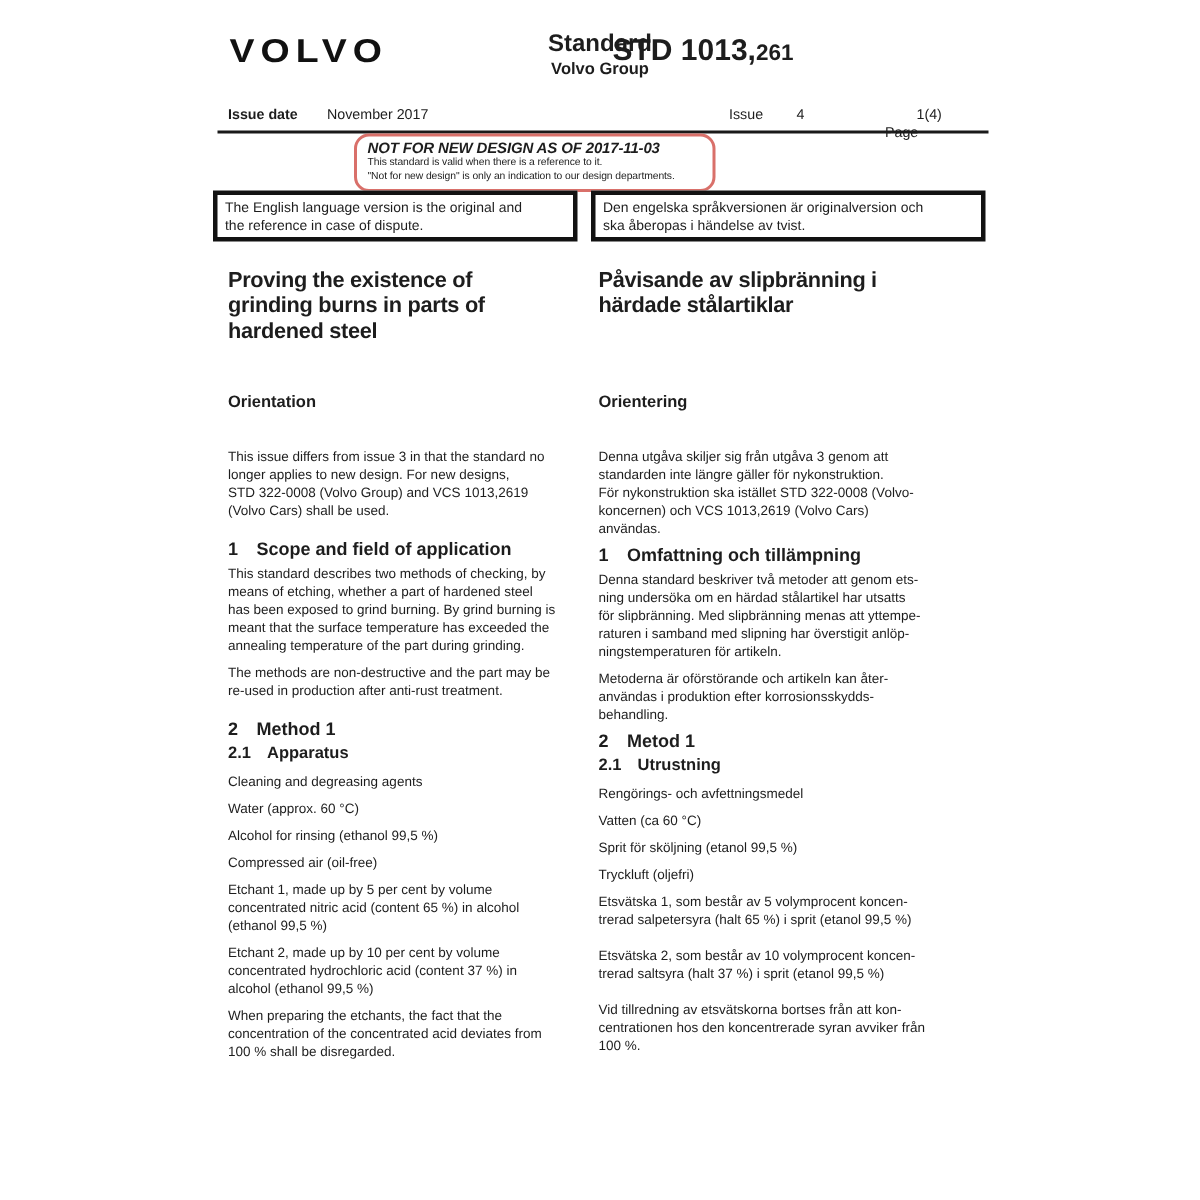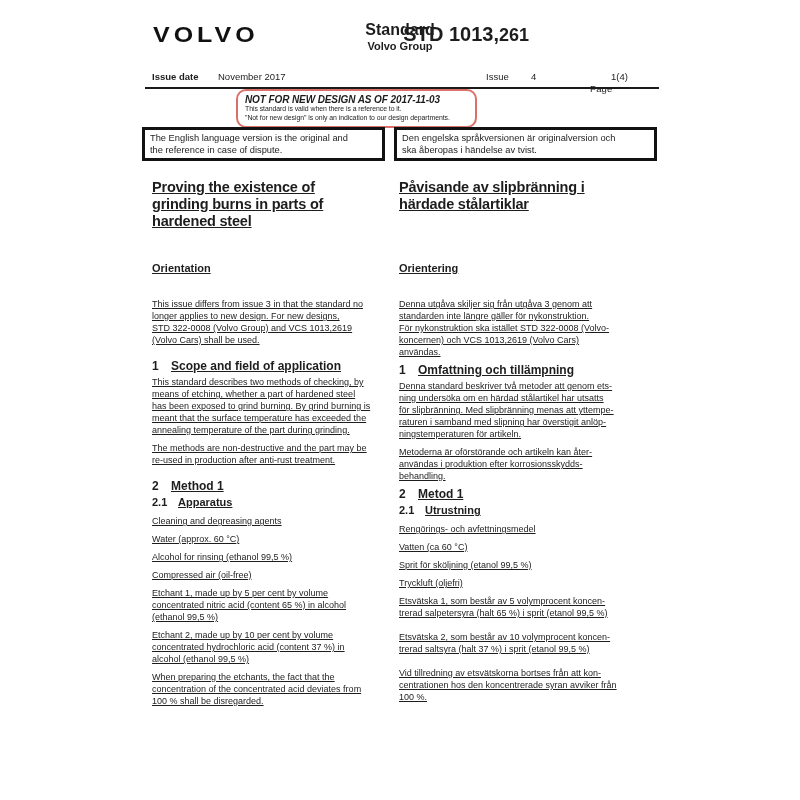--- a/index.html
+++ b/index.html
@@ -11,21 +11,21 @@
   
   .logo {
     position:absolute; left:153px; top:22px;
     font-size:25px; font-weight:bold; letter-spacing:4px;
     transform:scaleY(0.88); transform-origin:left top; color:#111;
   }
   .header-center { position:absolute; left:300px; top:21px; width:200px; text-align:center; }
   .doc-type { font-size:16px; font-weight:bold; }
   .org { font-size:11px; font-weight:bold; margin-top:1px; }
   .std-number { position:absolute; top:23px; right:155px; font-size:20px; font-weight:bold; white-space:nowrap; }
-  .std-number .suffix { font-size:18px;margin-top:12px; }
+  .std-number .suffix { font-size:15px;margin-top:12px; }
   .meta { position:absolute; font-size:9.5px; top:71px; white-space:nowrap; }
   .m-issue-date-label { left:152px;font-weight:bold; }
   .m-issue-date { left:218px; }
   .m-issue-label { left:486px; }
   .m-issue-value { left:531px; }
   .m-page-label { left:590px;margin-top:12px; }
   .m-page-value { left:611px; }
   .rule { position:absolute; left:145px; top:87px; width:514px; height:2px; background:#1a1a1a; }
   
   .notice-box {
@@ -39,21 +39,21 @@
   .lang-box {
     position:absolute; top:127px; border:3px solid #121212; background:#fff;
     font-size:9.3px; line-height:12px; padding:2px 5px; white-space:pre;
   }
   .lang-box.en { left:142px; width:243px; }
   .lang-box.sv { left:394px; width:263px; }
   
   .col { position:absolute; top:179px; font-size:9px; line-height:12px; }
   .col-left  { left:152px; width:246px; }
   .col-right { left:399px; width:254px; }
-  .blk { white-space:pre;text-decoration:underline; }
+  .blk { white-space:pre; }
   .blk-doctitle { font-size:14.5px; line-height:17px; font-weight:bold; min-height:83px; letter-spacing:-0.2px; }
   .blk-h3 { font-size:11px; font-weight:bold; margin:0 0 24px 0; }
   .blk-p { margin:0 0 6px 0; }
   .blk-h1 { font-size:12px; font-weight:bold; margin:2px 0 4px 0; }
   .blk-h1 .num { display:inline-block; width:19px; }
   .blk-h2 { font-size:11px; font-weight:bold; margin:0 0 7px 0; }
   .blk-h2 .num { display:inline-block; width:26px; }
   .col-left .blk-h1 { margin-top:14px; }
   .col-right .blk-h1 { margin-top:2px; }
   .col-right .blk:nth-child(14), .col-right .blk:nth-child(15) { margin-top:12px; }

